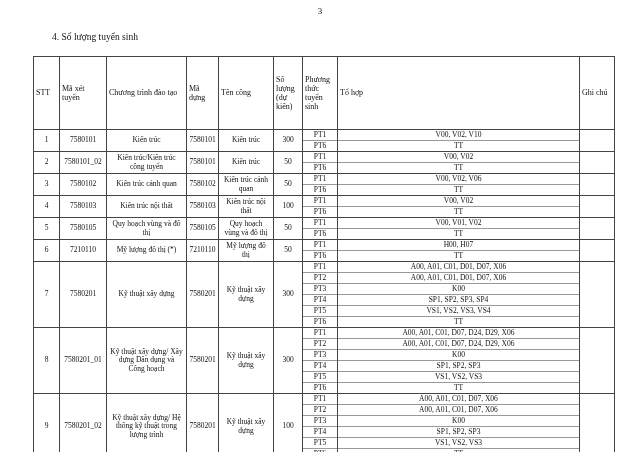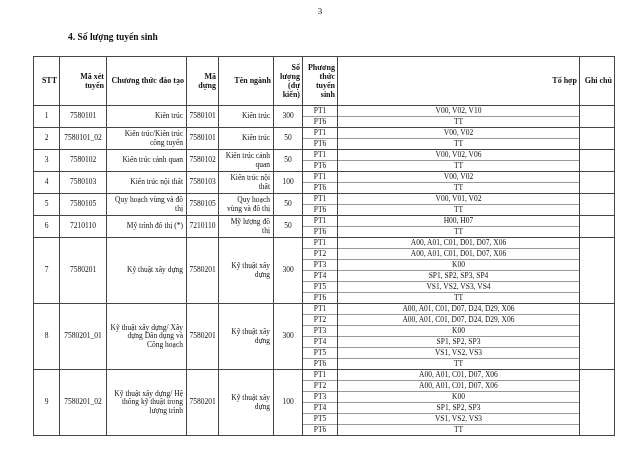--- a/index.html
+++ b/index.html
@@ -9,45 +9,45 @@
     font-family: "Liberation Serif", serif;
     color: #111111;
     position: relative;
     overflow: hidden;
   }
   .page-number {
     position: absolute; top: 6px; left: 0; width: 640px;
     text-align: center; font-size: 9px;
   }
   .heading {
-    position: absolute; top: 32px; left: 68px;
-    font-size: 9.5px; font-weight: bold;
+    position: absolute; top: 32px; left: 52px;
+    font-size: 9.5px; font-weight: normal;
   }
   .table-wrap { position: absolute; top: 56px; left: 33px; }
   table {
     border-collapse: collapse;
     table-layout: fixed;
     border: 1px solid #444444;
   }
   th {
-    font-size: 8px; font-weight: bold; text-align: right;
+    font-size: 8px; font-weight: normal; text-align: left;
     vertical-align: middle; border: 1px solid #444444;
-    height: 48px; padding: 0 2px; line-height: 1.15;
+    height: 48px; padding: 12px 2px; line-height: 1.15;
     overflow: hidden;
   }
   td {
     font-size: 7.5px; line-height: 1.15;
     text-align: center; vertical-align: middle;
     border-left: 1px solid #444444;
     border-top: 1px solid #999999;
     border-right: none; border-bottom: none;
     padding: 0 1px; overflow: hidden;
   }
   td.main-top { border-top: 1px solid #444444; }
-  td.c-chuong_trinh, td.c-ten_nganh { text-align: right; padding: 0 3px; }
+  td.c-chuong_trinh, td.c-ten_nganh { text-align: center; padding: 0 3px; }
   td.sub { height: 10px; }
 </style>
 </head>
 <body>
 
 <div class="page-number">3</div>
 <div class="heading">4. Số lượng tuyển sinh</div>
 
 <div class="table-wrap">
   <table>
@@ -59,23 +59,23 @@
         <col style="width:55px">
         <col style="width:29px">
       <col style="width:35px">
         <col style="width:242px">
         <col style="width:35px">
     </colgroup>
     <thead>
       <tr>
         <th>STT</th>
         <th>Mã xét tuyển</th>
-        <th>Chương thức đào tạo</th>
+        <th>Chương trình đào tạo</th>
         <th>Mã dựng</th>
-        <th>Tên ngành</th>
+        <th>Tên công</th>
         <th>Số lượng (dự kiến)</th>
         <th>Phương thức tuyển sinh</th>
         <th>Tổ hợp</th>
         <th>Ghi chú</th>
       </tr>
     </thead>
     <tbody>
         <tr>
           <td rowspan="2" class="c-stt main-top">1</td>
           <td rowspan="2" class="c-ma_xet_tuyen main-top">7580101</td>
@@ -147,21 +147,21 @@
           <td class="sub main-top">V00, V01, V02</td>
           <td rowspan="2" class="c-ghi_chu main-top"></td>
         </tr>
         <tr>
           <td class="sub">PT6</td>
           <td class="sub">TT</td>
         </tr>
         <tr>
           <td rowspan="2" class="c-stt main-top">6</td>
           <td rowspan="2" class="c-ma_xet_tuyen main-top">7210110</td>
-          <td rowspan="2" class="c-chuong_trinh main-top">Mỹ trình đô thị (*)</td>
+          <td rowspan="2" class="c-chuong_trinh main-top">Mỹ lượng đô thị (*)</td>
           <td rowspan="2" class="c-ma_nganh main-top">7210110</td>
           <td rowspan="2" class="c-ten_nganh main-top">Mỹ lượng đô thị</td>
           <td rowspan="2" class="c-so_luong main-top">50</td>
           <td class="sub main-top">PT1</td>
           <td class="sub main-top">H00, H07</td>
           <td rowspan="2" class="c-ghi_chu main-top"></td>
         </tr>
         <tr>
           <td class="sub">PT6</td>
           <td class="sub">TT</td>

